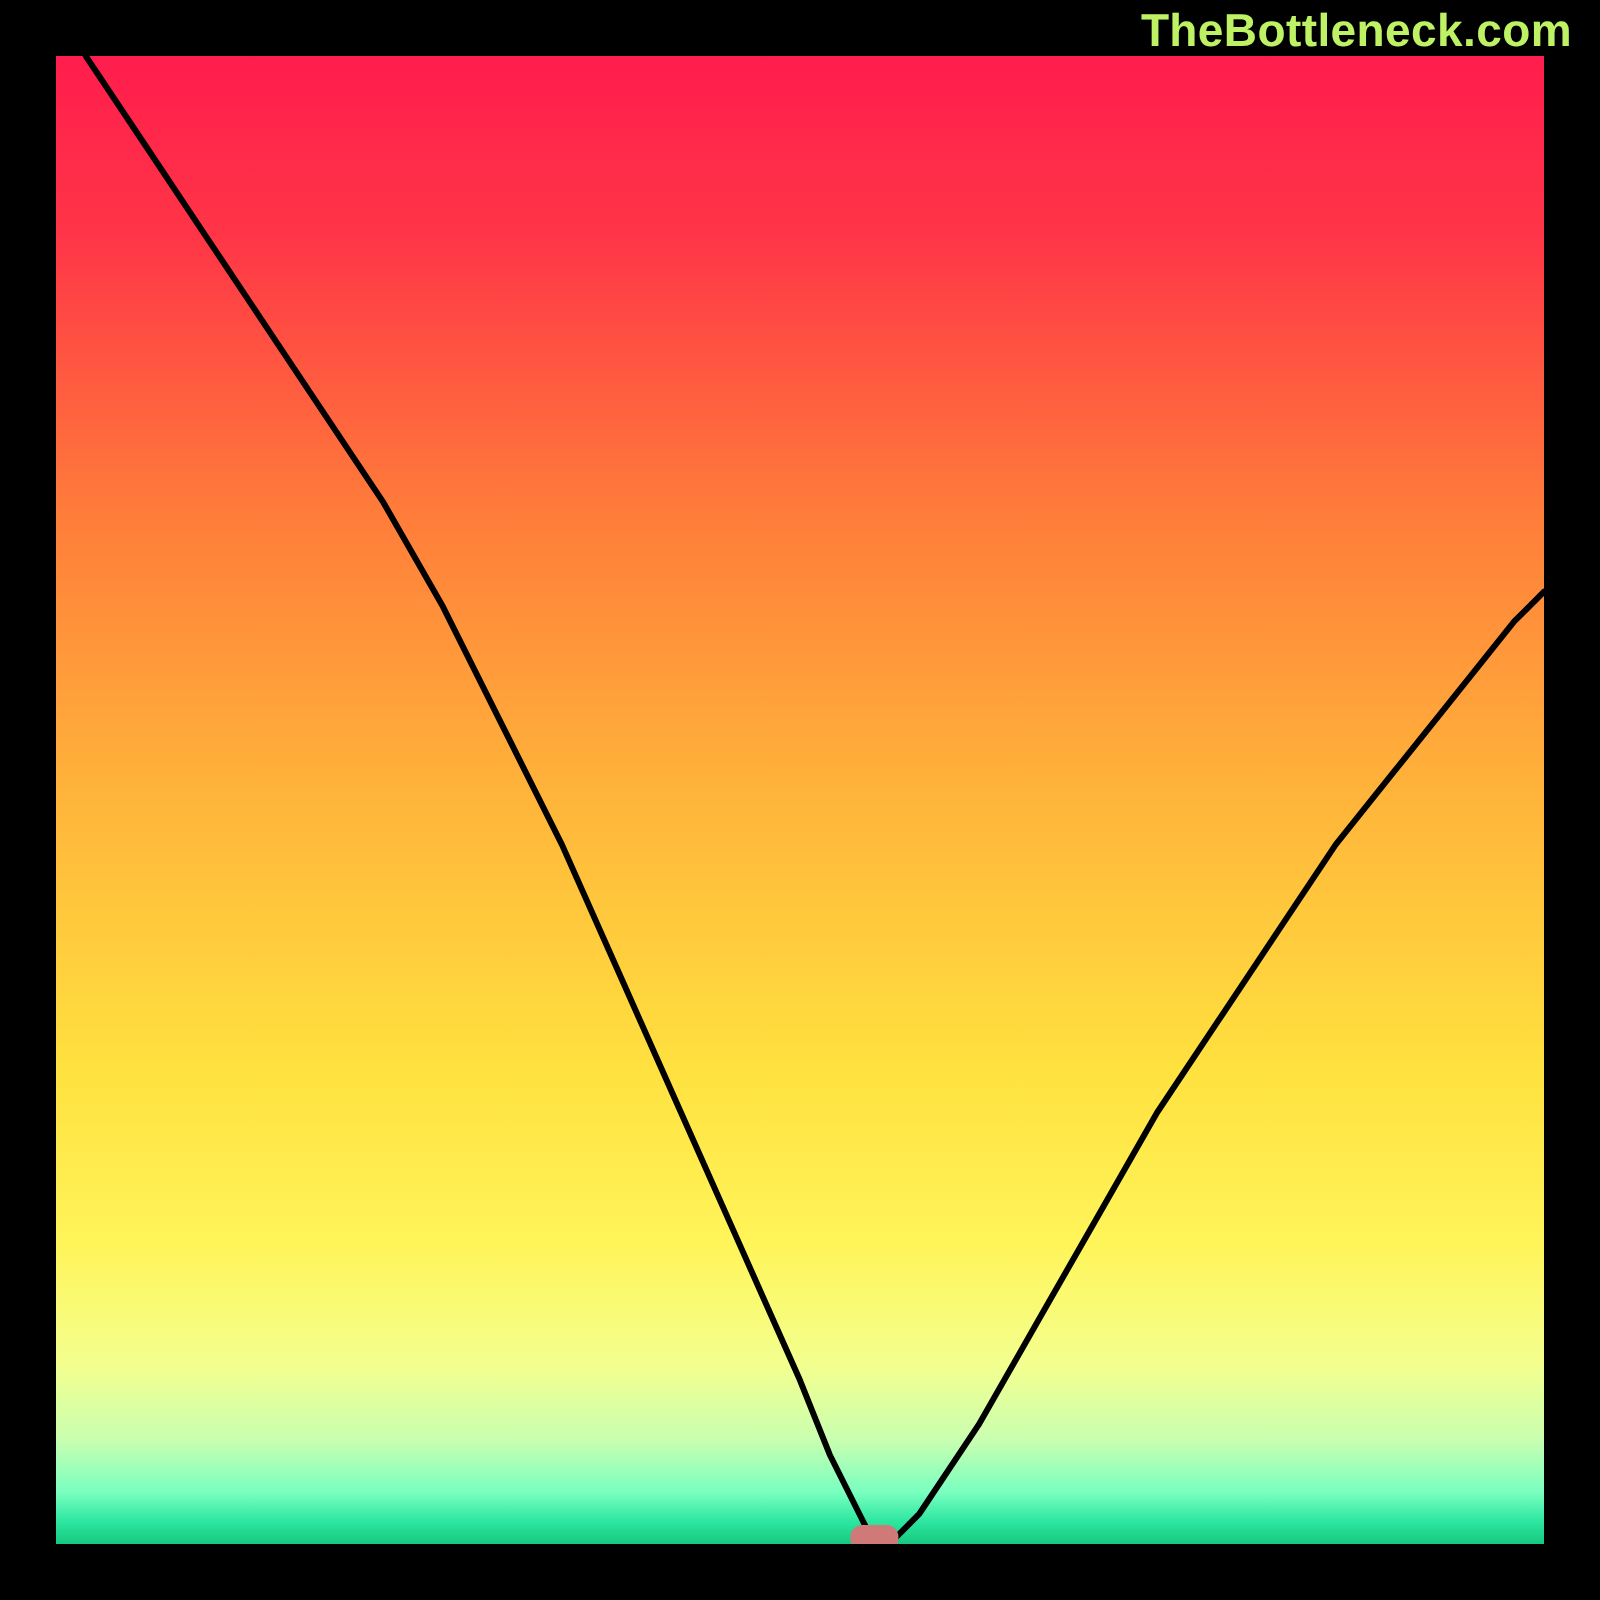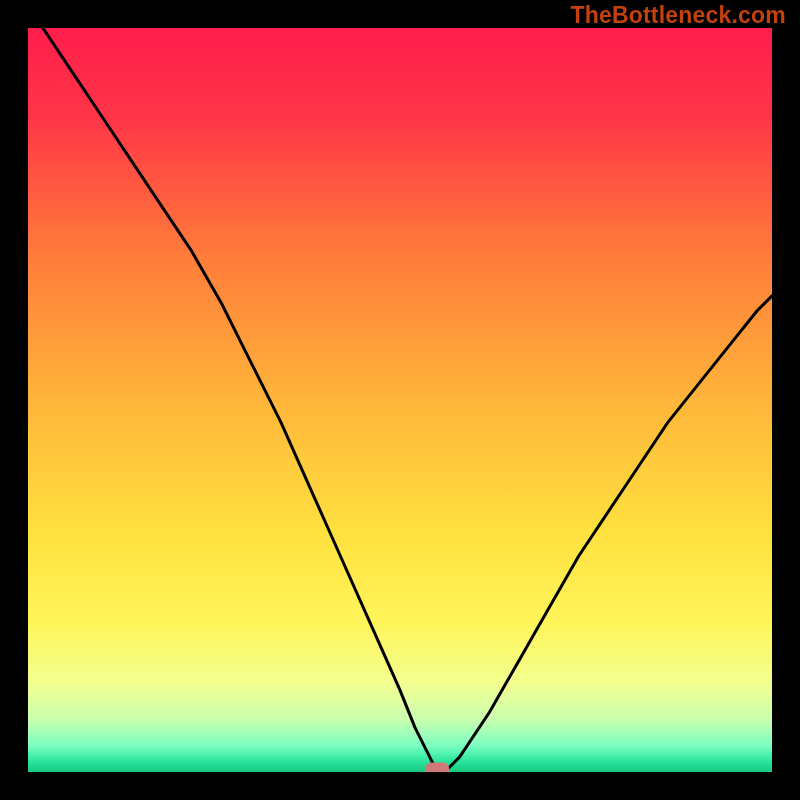--- a/index.html
+++ b/index.html
@@ -13,21 +13,21 @@
   .container {
     position: relative;
     width: 800px;
     height: 800px;
     background: #000;
   }
   .watermark {
     position: absolute;
     top: 2px;
     right: 14px;
-    color: #c2410c;
+    color: #bef264;
     font-family: Arial, Helvetica, sans-serif;
     font-size: 23px;
     font-weight: 600;
     letter-spacing: 0.2px;
     user-select: none;
   }
   .plot {
     position: absolute;
     left: 28px;
     top: 28px;

